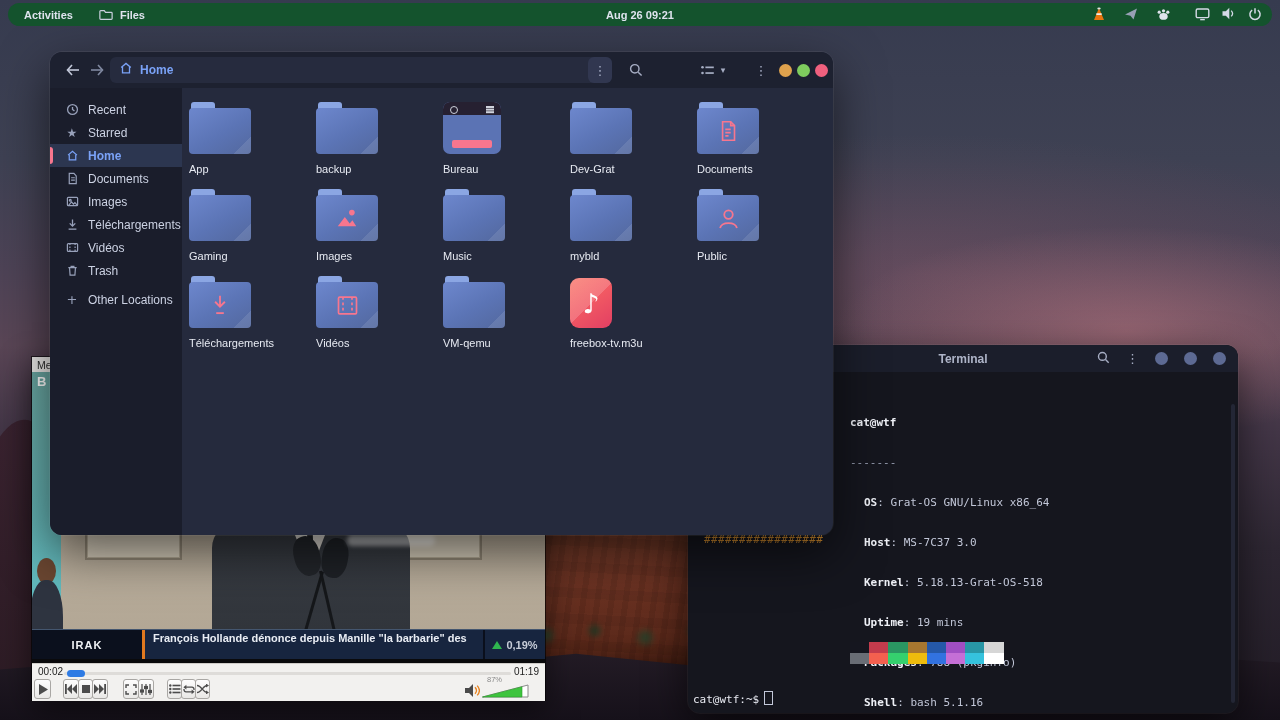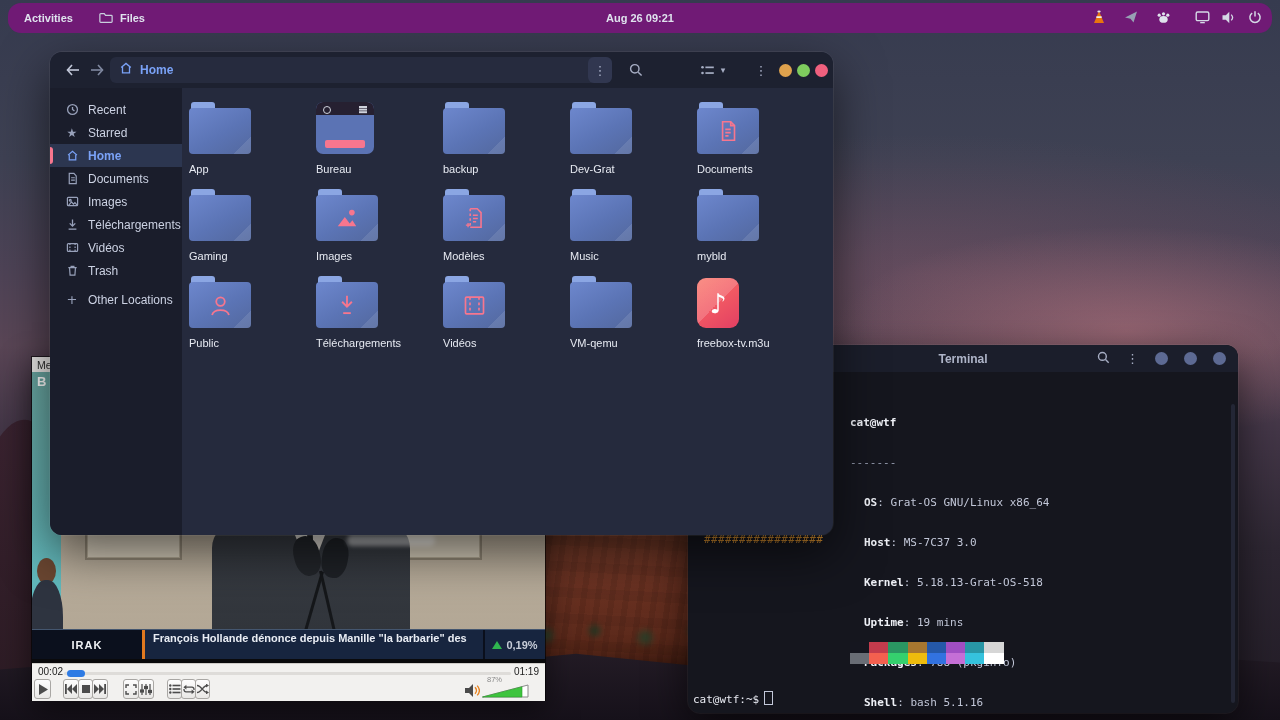--- a/index.html
+++ b/index.html
@@ -26,21 +26,21 @@
     background:
       radial-gradient(circle 15px at 15% 55%, #27422b, transparent 70%),
       radial-gradient(circle 13px at 38% 45%, #1e3522, transparent 70%),
       radial-gradient(circle 16px at 62% 60%, #24402a, transparent 70%),
       radial-gradient(circle 12px at 85% 45%, #1c3020, transparent 70%);}
   .ground{position:absolute;left:0;top:648px;width:1280px;height:72px;
     background:linear-gradient(#241c26,#16111a);
     clip-path:polygon(0 30%,8% 18%,15% 32%,24% 12%,33% 28%,45% 8%,55% 26%,66% 10%,76% 24%,88% 6%,100% 20%,100% 100%,0 100%);}
 
   
-  #topbar{position:absolute;left:8px;top:3px;width:1264px;height:30px;background:#701a75;border-radius:13px;
+  #topbar{position:absolute;left:8px;top:3px;width:1264px;height:23px;background:#14532d;border-radius:13px;
     display:flex;align-items:center;color:#dfe3ee;font-size:11px;font-weight:bold;z-index:40;}
   #topbar .tb-left{display:flex;align-items:center;gap:26px;padding-left:16px;}
   .tb-item{display:flex;align-items:center;gap:7px;cursor:default;}
   #topbar .tb-clock{position:absolute;left:0;right:0;text-align:center;}
   #topbar .tb-right{position:absolute;right:10px;display:flex;align-items:center;gap:18px;}
   #topbar .tb-sys{display:flex;align-items:center;gap:12px;margin-left:6px;}
 
   
   .circle-btn{width:13px;height:13px;border-radius:50%;}
   .kebab{font-size:13px;color:#a6adc3;line-height:1;}
@@ -475,34 +475,34 @@
 
     <div id="files-content">
       <div class="fcell">
         <div class="folder">
             <div class="tab"></div>
             <div class="fbody"></div>
           </div>
         <div class="flabel">App</div>
       </div>
       <div class="fcell">
+        <div class="folder">
+            <div class="tab"></div>
+            <div class="fbody"></div>
+          </div>
+        <div class="flabel">backup</div>
+      </div>
+      <div class="fcell">
         <div class="bureau">
             <div class="btop"></div>
             <div class="bdot"></div>
             <div class="blines"></div>
             <div class="bbar"></div>
           </div>
         <div class="flabel">Bureau</div>
-      </div>
-      <div class="fcell">
-        <div class="folder">
-            <div class="tab"></div>
-            <div class="fbody"></div>
-          </div>
-        <div class="flabel">backup</div>
       </div>
       <div class="fcell">
         <div class="folder">
             <div class="tab"></div>
             <div class="fbody"></div>
           </div>
         <div class="flabel">Dev-Grat</div>
       </div>
       <div class="fcell">
         <div class="folder">
@@ -529,34 +529,20 @@
         <div class="folder">
             <div class="tab"></div>
             <div class="fbody">
           <svg class="emblem" width="28" height="26" viewBox="0 0 24 24" fill="#f7768e">
                 <circle cx="16.5" cy="7" r="2.6"></circle>
                 <path d="M3.5 19.5l6.5-8.5 4.5 6 2.5-3 3.5 5.5z"></path>
               </svg>
         </div>
           </div>
         <div class="flabel">Images</div>
-      </div>
-      <div class="fcell">
-        <div class="folder">
-            <div class="tab"></div>
-            <div class="fbody">
-          <svg class="emblem" width="26" height="26" viewBox="0 0 24 24" fill="none" stroke="#f7768e" stroke-width="1.5">
-                <path d="M8.5 3.5h6.5l3.5 3.5v13.5H8.5"></path>
-                <path d="M8.5 3.5v17" stroke-dasharray="2.2 2.2"></path>
-                <path d="M11 9.5h4.5M11 12.5h4.5M11 15.5h3"></path>
-                <path d="M4.5 18.5h4M6.5 16.5v4" stroke-width="1.2"></path>
-              </svg>
-        </div>
-          </div>
-        <div class="flabel">Modèles</div>
       </div>
       <div class="fcell">
         <div class="folder">
             <div class="tab"></div>
             <div class="fbody"></div>
           </div>
         <div class="flabel">Music</div>
       </div>
       <div class="fcell">
         <div class="folder">

